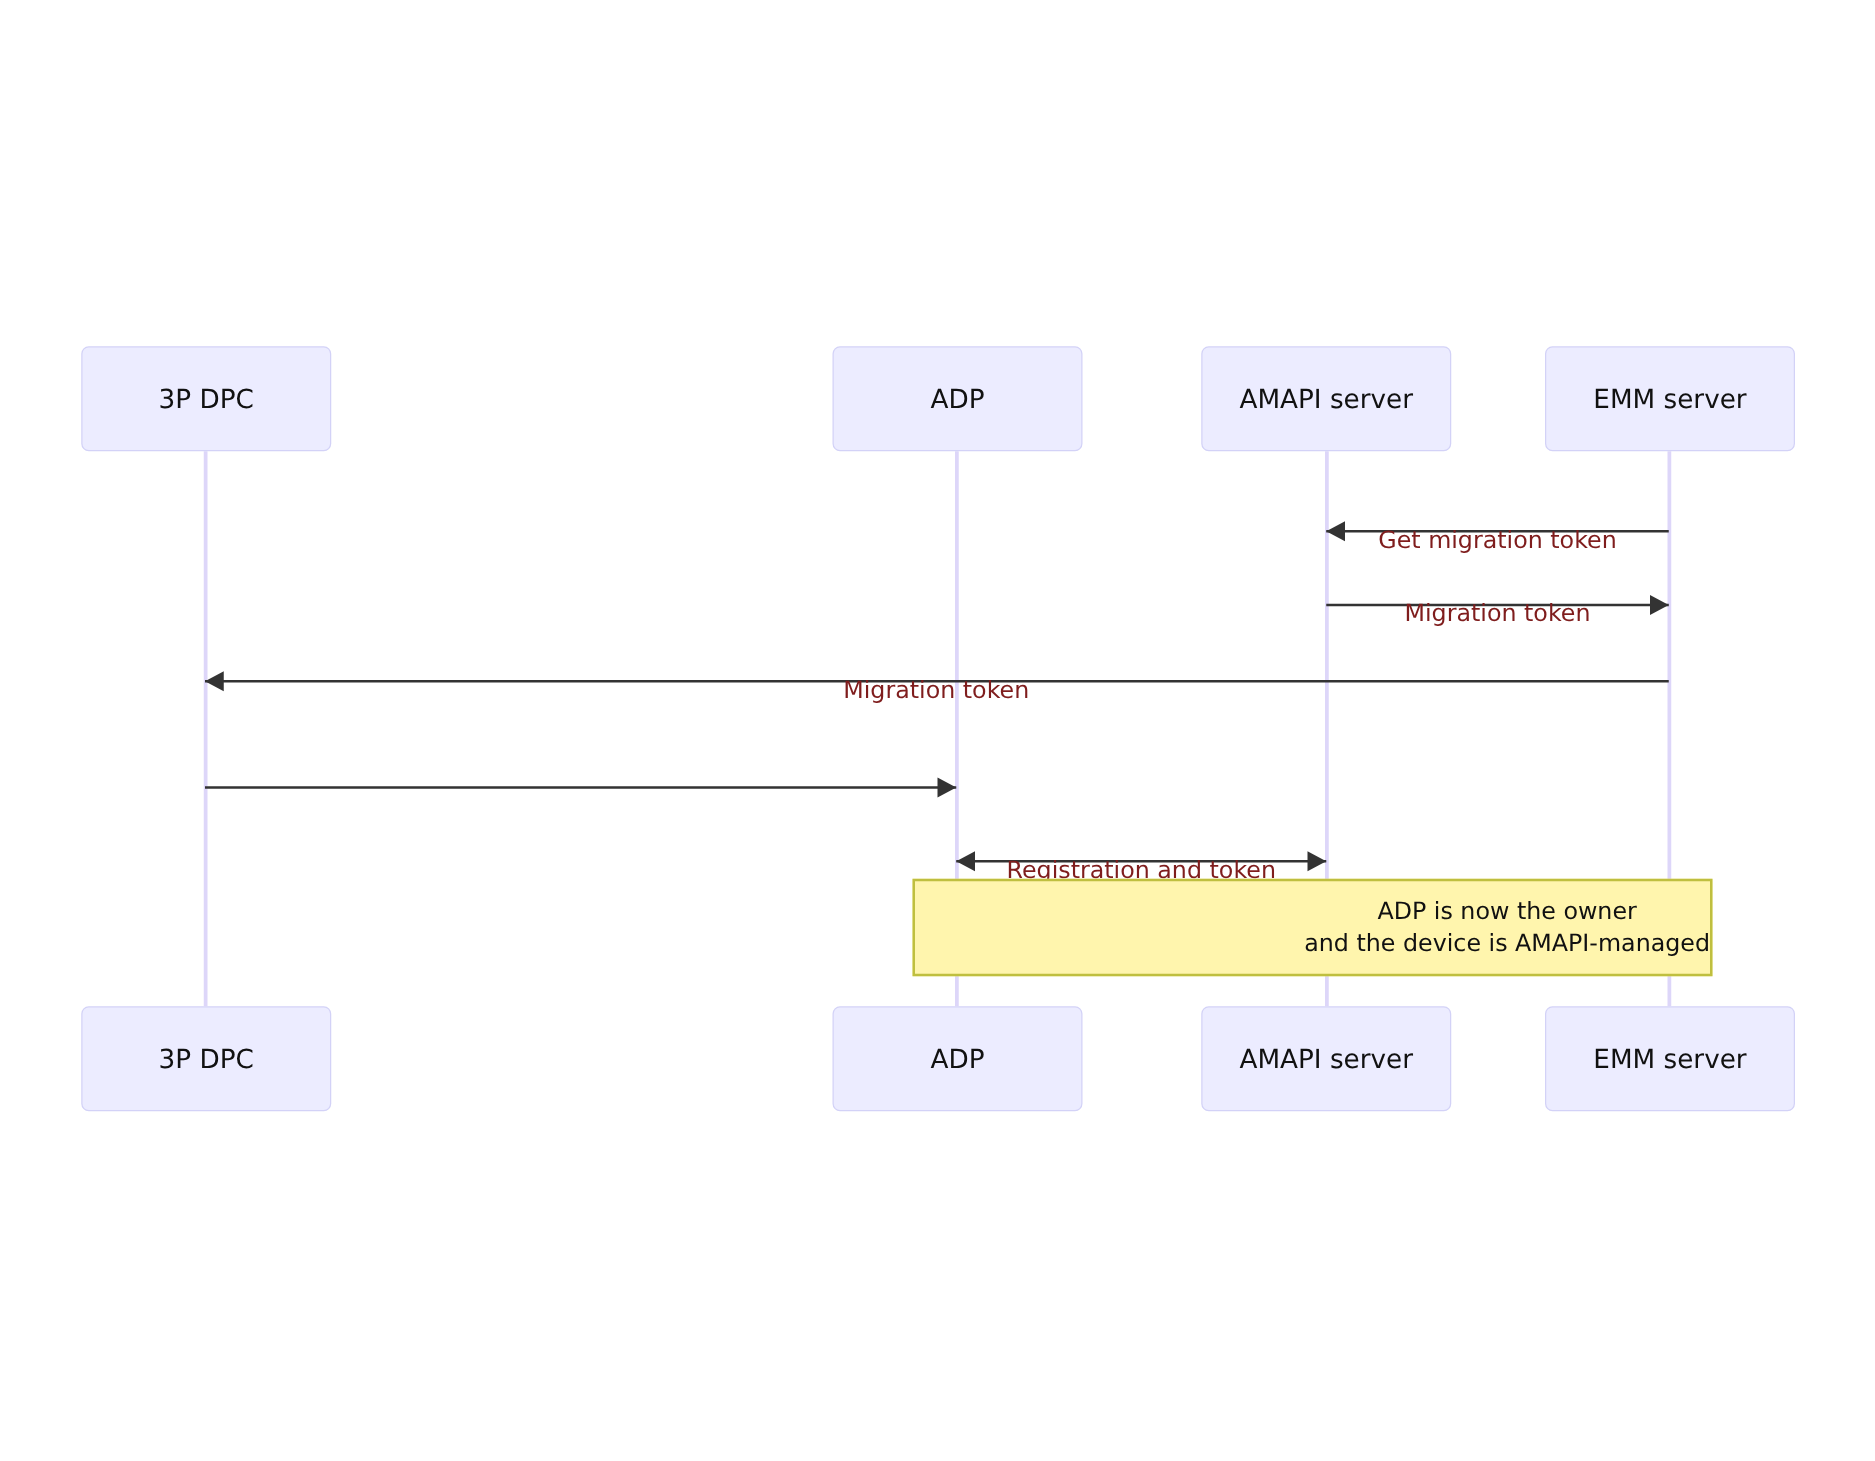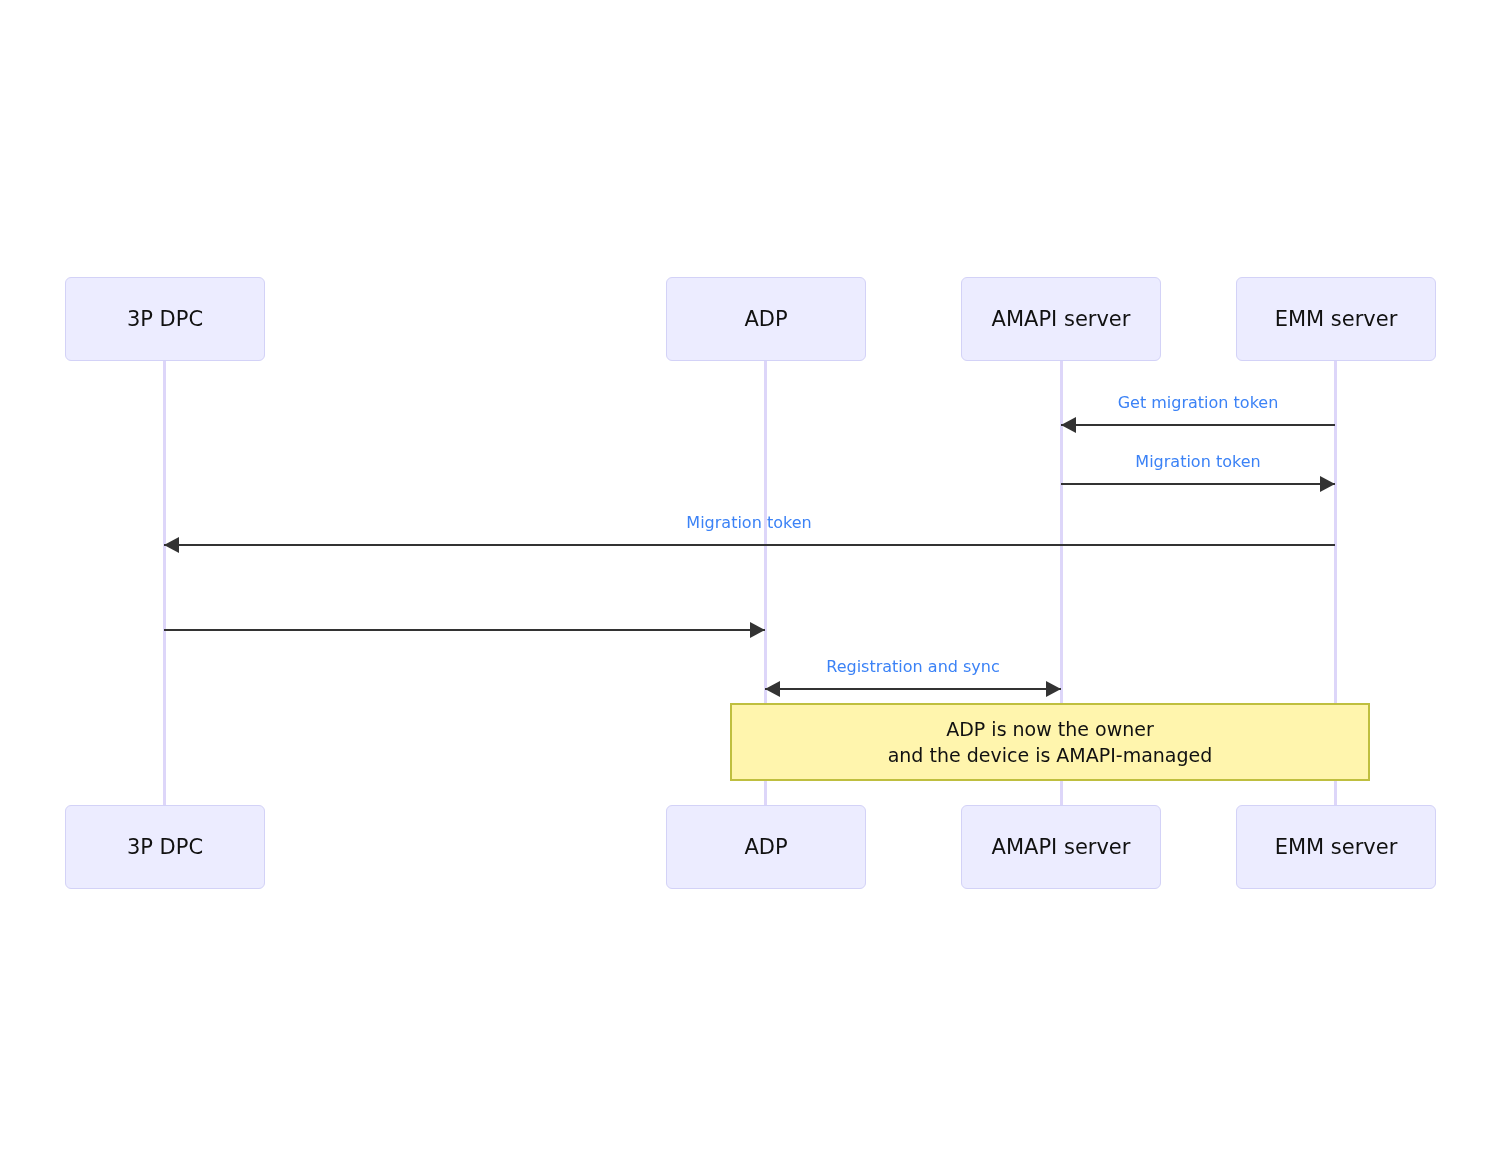--- a/index.html
+++ b/index.html
@@ -57,35 +57,36 @@
     border-bottom: 8px solid transparent;
   }
   .arrow-head.left {
     border-right: 15px solid #333333;
   }
   .arrow-head.right {
     border-left: 15px solid #333333;
   }
   .msg-label {
     position: absolute;
-    font-size: 16px;
-    color: #3b82f6;
+    font-size: 19px;
+    color: #7f1d1d;
     text-align: center;
     line-height: 25px;
     white-space: pre;
     font-family: "DejaVu Sans", "Liberation Sans", sans-serif;
+    margin-top: 30px;
   }
   .note-box {
     position: absolute;
     box-sizing: border-box;
     background: #fff5ad;
     border: 2px solid #bfbf3f;
     display: flex;
     align-items: center;
-    justify-content: center;
+    justify-content: flex-end;
   }
   .note-text {
     font-size: 19px;
     color: #111111;
     text-align: center;
     line-height: 26px;
     white-space: pre;
     font-family: "DejaVu Sans", "Liberation Sans", sans-serif;
   }
 </style>
@@ -128,18 +129,18 @@
     <div class="arrow-head right" style="left: 1320px; top: 476px;"></div>
     <div class="msg-label" style="left: 1061px; top: 449px; width: 274px;">Migration token</div>
     <div class="msg-line" style="left: 164px; top: 544px; width: 1171px;"></div>
     <div class="arrow-head left" style="left: 164px; top: 537px;"></div>
     <div class="msg-label" style="left: 612px; top: 510px; width: 274px;">Migration token</div>
     <div class="msg-line" style="left: 164px; top: 629px; width: 601px;"></div>
     <div class="arrow-head right" style="left: 750px; top: 622px;"></div>
     <div class="msg-line" style="left: 765px; top: 688px; width: 296px;"></div>
     <div class="arrow-head left" style="left: 765px; top: 681px;"></div>
     <div class="arrow-head right" style="left: 1046px; top: 681px;"></div>
-    <div class="msg-label" style="left: 765px; top: 654px; width: 296px;">Registration and sync</div>
+    <div class="msg-label" style="left: 765px; top: 654px; width: 296px;">Registration and token</div>
     <div class="note-box" style="left: 730px; top: 703px; width: 640px; height: 78px;">
       <div class="note-text">ADP is now the owner
 and the device is AMAPI-managed</div>
     </div>
   </div>
 
 </body></html>

